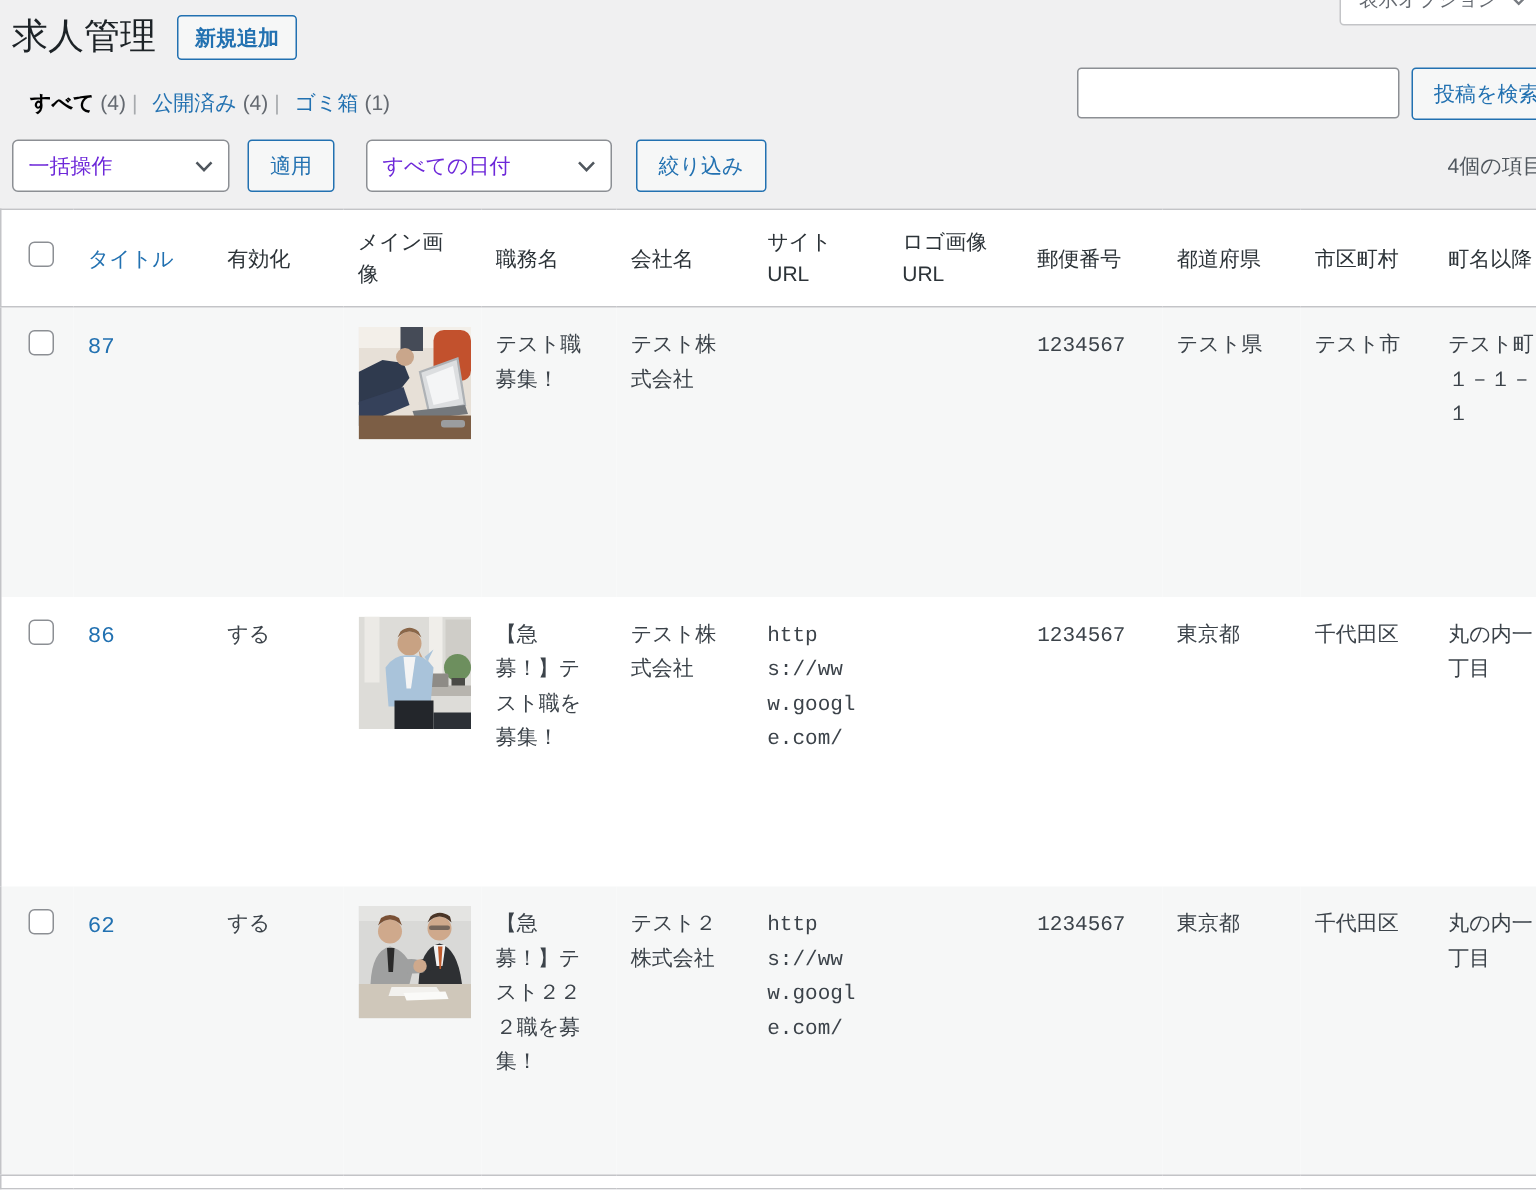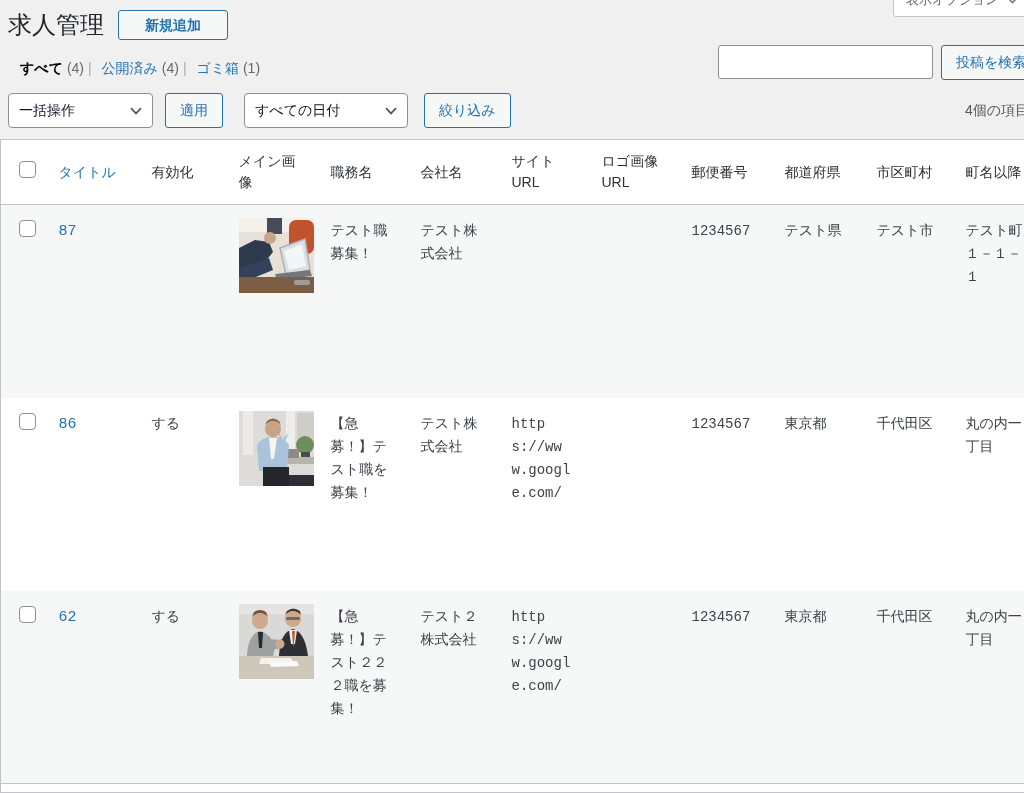--- a/index.html
+++ b/index.html
@@ -17,21 +17,21 @@
     color:#646970; font-size:13px; padding:0 12px; display:flex; align-items:center; gap:8px;
     cursor:pointer;
   }
 
   .wrap { position:relative; padding:9px 0 0 0; }
 
   .title-row { padding-left:8px; height:31px; display:flex; align-items:flex-end; }
   h1.page-title { font-size:24px; font-weight:400; color:#1d2327; line-height:1.25; }
   .page-title-action {
     margin-left:14px; display:inline-block; font-size:14px; line-height:1;
-    padding:7px 26px; background:#f6f7f7; border:1px solid #2271b1; border-radius:3px;
+    padding:7px 11px; background:#f6f7f7; border:1px solid #2271b1; border-radius:3px;
     color:#2271b1; text-decoration:none; font-weight:600; cursor:pointer;
   }
 
   ul.subsubsub { list-style:none; margin:20px 0 0 20px; font-size:14px; }
   ul.subsubsub li { display:inline; }
   ul.subsubsub a { color:#2271b1; text-decoration:none; cursor:pointer; }
   ul.subsubsub .current { color:#000; font-weight:700; }
   ul.subsubsub .count { color:#646970; }
   ul.subsubsub .sep { color:#a7aaad; margin:0 6px 0 4px; }
 
@@ -45,21 +45,21 @@
   .button-secondary {
     background:#f6f7f7; border:1px solid #2271b1; border-radius:3px;
     color:#2271b1; font-size:14px; height:35px; padding:0 14px; cursor:pointer;
     font-family:inherit;
   }
 
   .tablenav { margin:15px 0 0 8px; height:35px; position:relative; }
   .tablenav .actions { display:flex; align-items:center; }
   .fake-select {
     height:35px; background:#fff; border:1px solid #8c8f94; border-radius:4px;
-    font-size:14px; color:#0f172a; display:inline-flex; align-items:center;
+    font-size:14px; color:#6d28d9; display:inline-flex; align-items:center;
     padding:0 10px; gap:26px; cursor:pointer;
   }
   .fake-select .chev { display:flex; }
   .sel-bulk { width:145px; justify-content:space-between; }
   .sel-date { width:164px; justify-content:space-between; margin-left:21px; }
   .btn-apply { margin-left:12px; }
   .btn-filter { margin-left:16px; }
   .items-count { position:absolute; top:9px; left:957px; width:90px; font-size:14px; color:#50575e; white-space:nowrap; }
 
   

